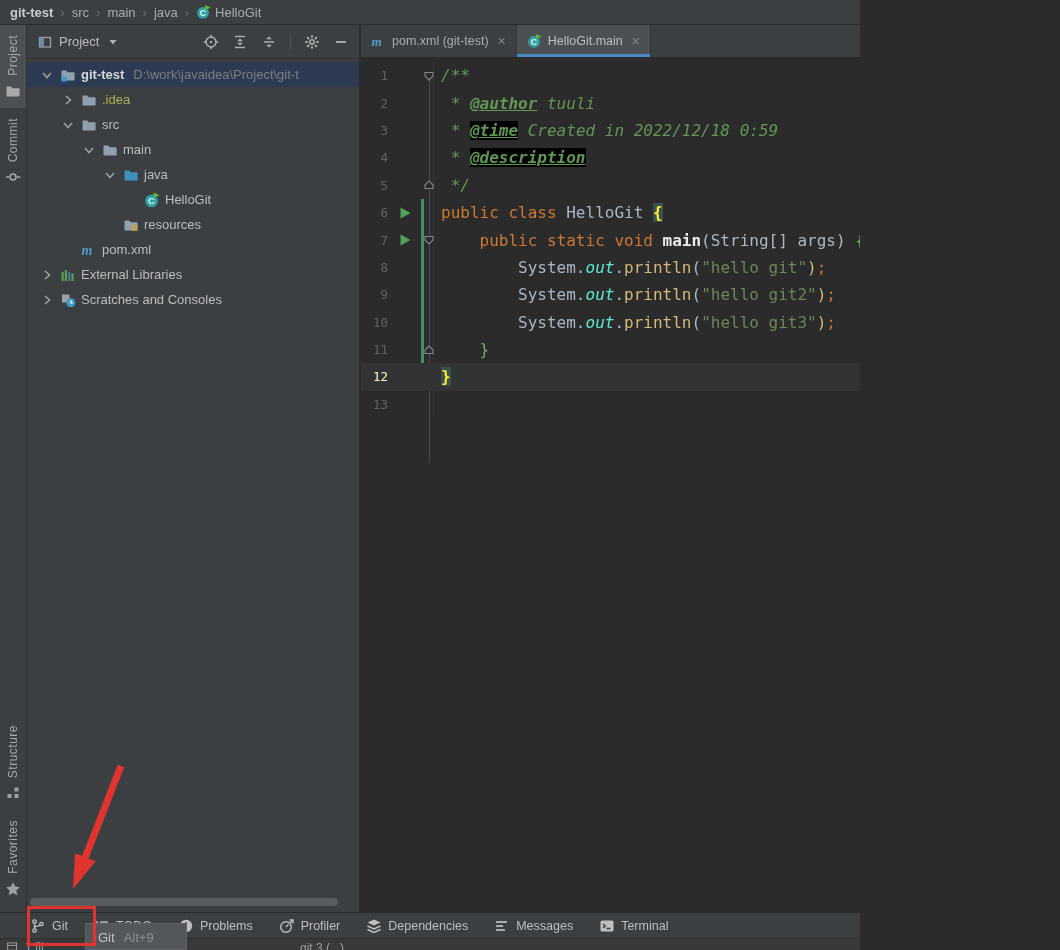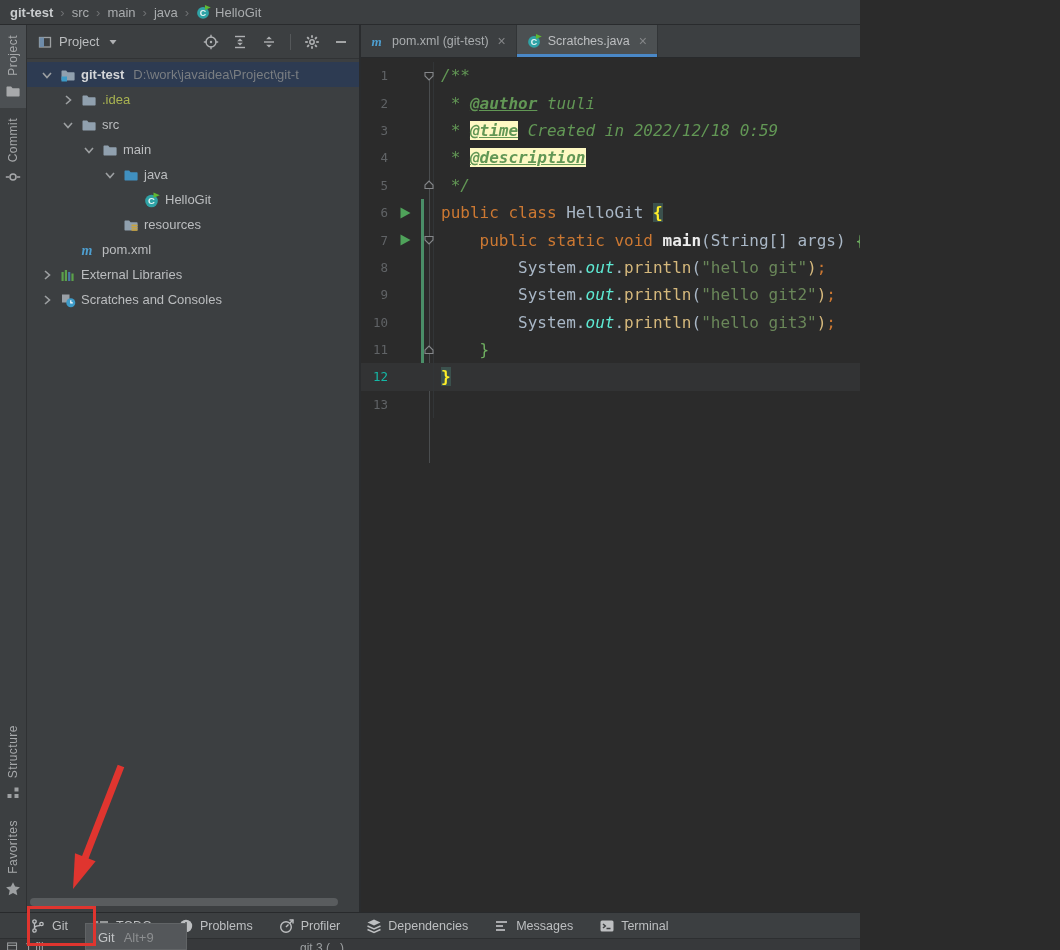--- a/index.html
+++ b/index.html
@@ -59,29 +59,29 @@
   .tab .icon{width:15px;height:15px;}
 
   #code-area{position:absolute;left:0;top:33px;right:0;bottom:0;
     font-family:"DejaVu Sans Mono",monospace;font-size:16px;padding-top:4px;}
   #fold-line{position:absolute;left:68px;top:20px;width:1px;height:385px;background:#4A4D4F;}
   #vcs-bar{position:absolute;left:60px;top:141px;width:3px;height:192px;background:#4A8E68;}
   .code-row{height:27.4px;display:flex;align-items:center;position:relative;}
   .code-row.current{background:#323334;}
   .g-num{width:27px;text-align:right;font-size:12.5px;color:#606366;flex:none;
     font-family:"DejaVu Sans Mono",monospace;}
-  .code-row.current .g-num{color:#14b8a6;}
+  .code-row.current .g-num{color:#fef9c3;}
   .g-marks{width:45px;height:100%;position:relative;flex:none;}
   .run-pos{position:absolute;left:9px;top:50%;transform:translateY(-50%);cursor:pointer;}
   .fold-pos{position:absolute;left:33px;top:50%;transform:translateY(-50%);cursor:pointer;}
   .codecell{flex:1;border-left:1px solid #323537;padding-left:7px;white-space:pre;height:100%;
     display:flex;align-items:center;}
   .c-com{color:#629755;font-style:italic;}
   .c-tag{color:#629755;font-style:italic;font-weight:bold;text-decoration:underline;}
-  .c-taghl{color:#629755;font-style:italic;font-weight:bold;text-decoration:underline;background:#fef9c3;}
+  .c-taghl{color:#629755;font-style:italic;font-weight:bold;text-decoration:underline;background:#000000;}
   .c-kw{color:#CC7832;}
   .c-plain{color:#A9B7C6;}
   .c-mdecl{color:#ECECEC;font-weight:bold;}
   .c-field{color:#5eead4;font-style:italic;}
   .c-call{color:#D5B87C;}
   .c-str{color:#6A8759;}
   .c-semi{color:#CC7832;}
   .c-bracehl{color:#FFEF28;font-weight:bold;background:#3B514D;}
   .c-bgreen{color:#6FAF61;}
 
@@ -404,21 +404,21 @@
           <span class="tab-close">×</span>
         </div>
         <div class="tab active">
           <span class="icon">
             <svg width="16" height="16" viewBox="0 0 16 16" xmlns="http://www.w3.org/2000/svg">
               <circle cx="7.5" cy="9" r="6.3" fill="#2FA3A6"></circle>
               <text x="7.5" y="12.4" font-size="9.5" font-weight="bold" text-anchor="middle" fill="#E8F4F4" font-family="sans-serif">C</text>
               <polygon points="9.5,0.5 15.8,3.2 9.5,5.8" fill="#5FB832"></polygon>
             </svg>
           </span>
-          <span>Scratches.java</span>
+          <span>HelloGit.main</span>
           <span class="tab-close">×</span>
         </div>
       </div>
     <div id="code-area">
       <div id="fold-line"></div>
       <div id="vcs-bar"></div>
       <div id="code-lines">
           <div class="code-row">
             <span class="g-num">1</span>
             <span class="g-marks">

